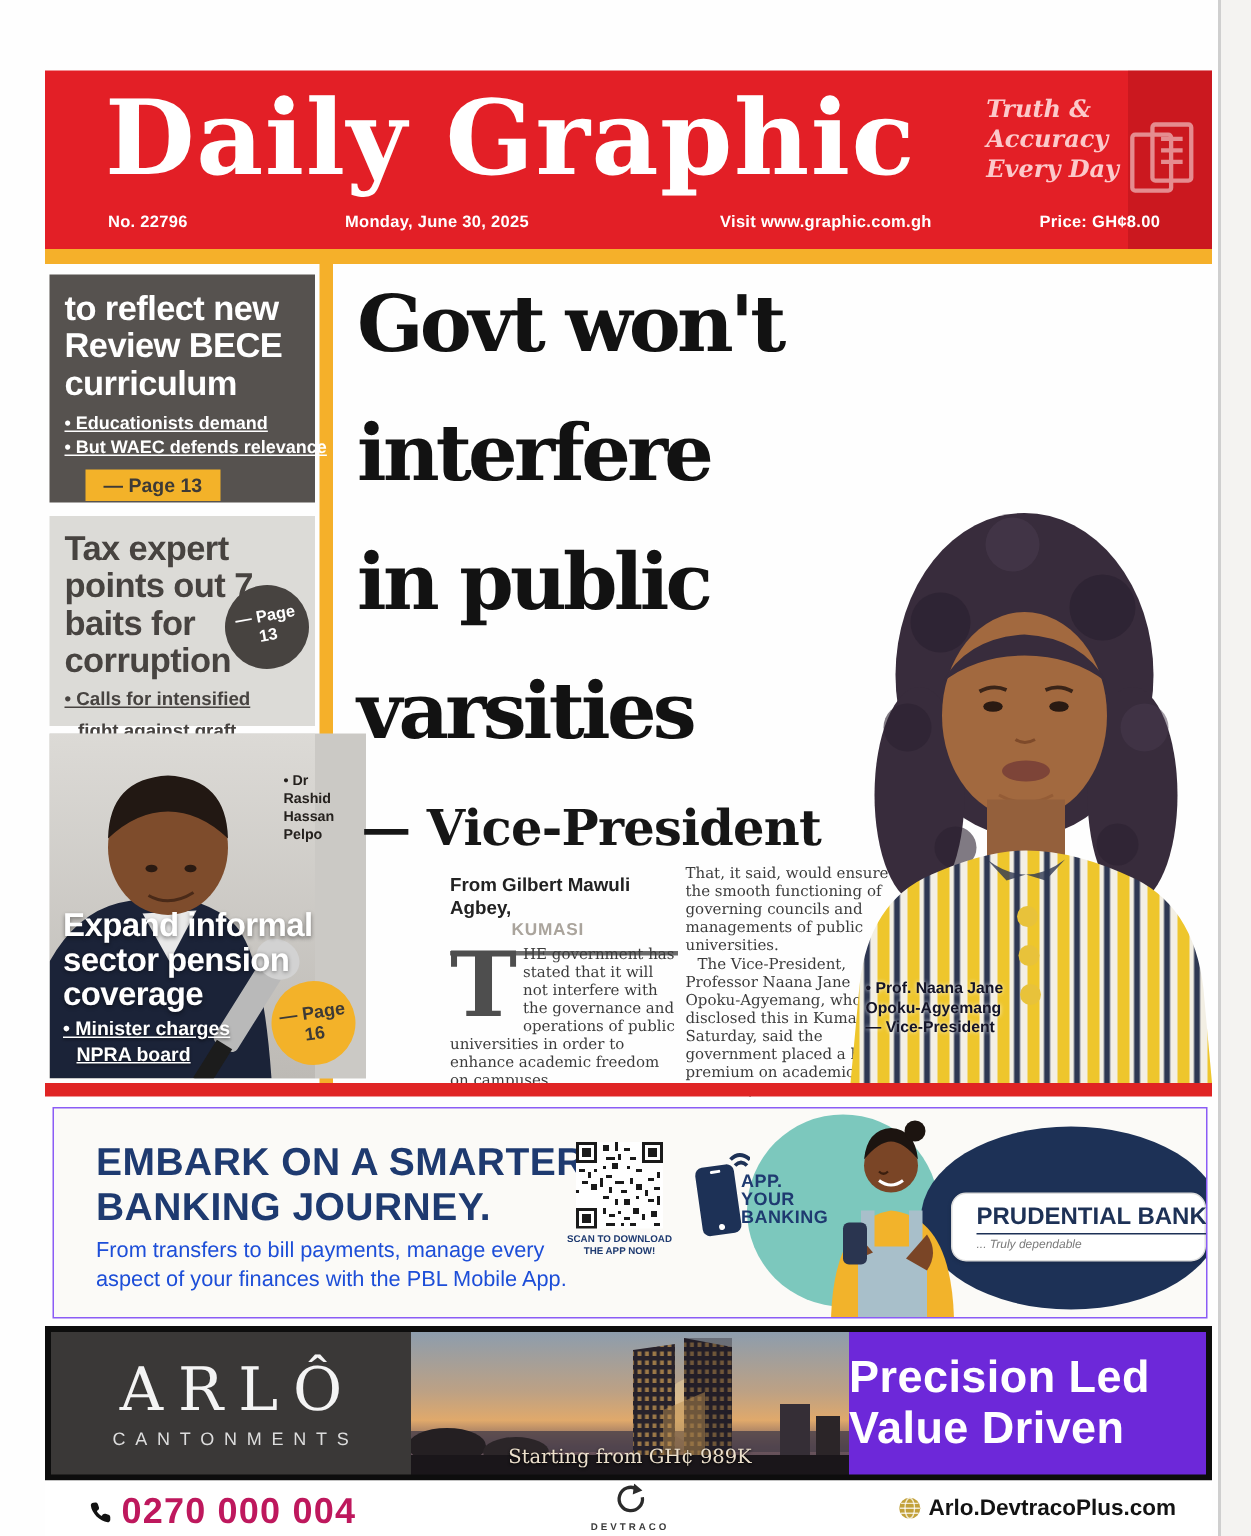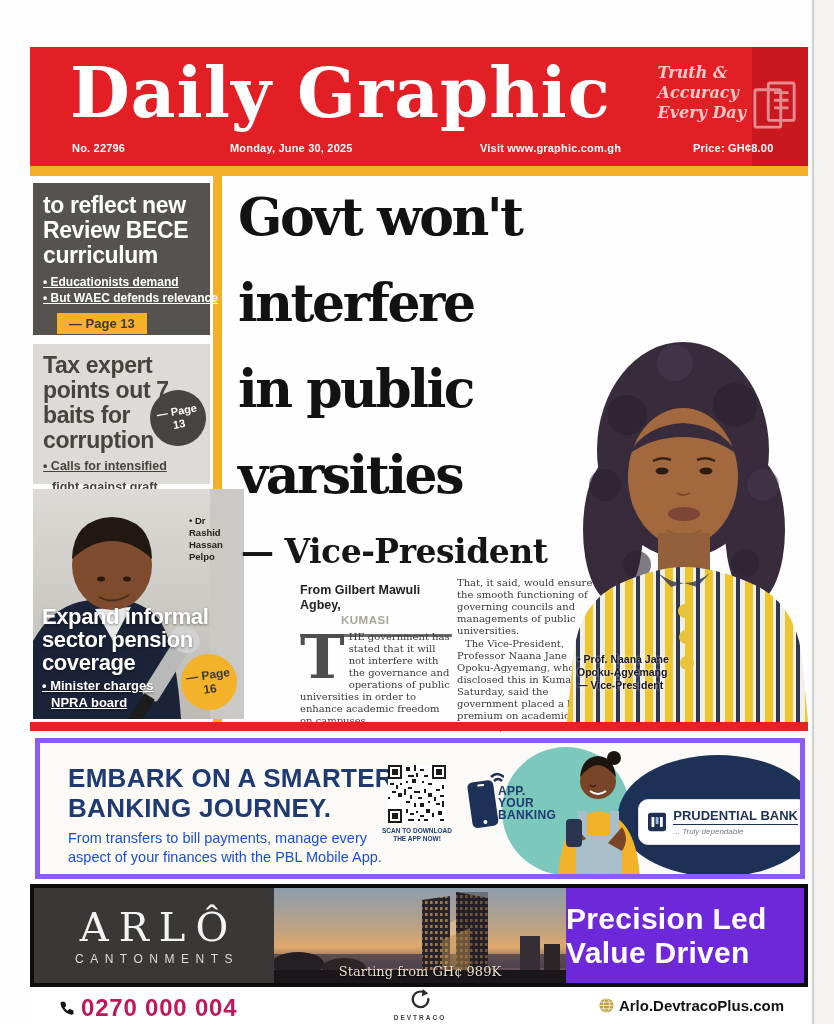--- a/index.html
+++ b/index.html
@@ -60,36 +60,36 @@
   .col2{left:457px;top:577px;width:148px;}
   .col2 .p2{text-indent:8px;margin-top:1px;}
   .continued{margin-top:7px;font-family:"Liberation Sans",sans-serif;font-weight:bold;
              font-size:11.5px;color:#111;text-align:right;}
   .vp-photo{left:565px;top:325px;width:243px;height:397px;}
   .vp-cap{left:12px;top:328px;font-weight:bold;font-size:10.5px;line-height:13px;color:#141428;
           text-shadow:0 0 3px rgba(255,255,255,.9);}
   .red-bar{left:30px;top:722px;width:778px;height:9px;background:#e02424;}
 
   
-  .bank-ad{left:35px;top:738px;width:770px;height:141px;background:#fbfaf7;border:5px solid #8b5cf6;
+  .bank-ad{left:35px;top:738px;width:770px;height:141px;background:#fbfaf7;border:1px solid #8b5cf6;
            box-sizing:border-box;overflow:hidden;}
   .bank-hl{left:28px;top:20px;color:#1e3a70;font-weight:bold;font-size:26px;line-height:30px;letter-spacing:.3px;}
   .bank-body{left:28px;top:86px;color:#1d4ed8;font-size:14.5px;line-height:19px;}
   .qr-wrap{left:348px;top:22px;}
   .qr-cap{left:332px;top:84px;width:90px;text-align:center;color:#1e3a70;font-weight:bold;
           font-size:6.5px;line-height:8px;}
   .teal-circle{left:462px;top:4px;width:128px;height:128px;border-radius:50%;background:#7cc8bd;}
   .navy-blob{left:578px;top:12px;width:200px;height:122px;border-radius:50%;background:#1d3156;}
   .app-badge{left:424px;top:26px;}
   .app-text{left:458px;top:42px;color:#1e3a70;font-weight:bold;font-size:12px;line-height:12px;letter-spacing:.3px;}
   .woman{left:498px;top:4px;}
   .bank-pill{left:598px;top:56px;width:170px;height:46px;background:#fff;border:1px solid #dcdcdc;
              border-radius:10px;display:flex;align-items:center;padding:0 9px;box-sizing:border-box;gap:7px;
              box-shadow:0 1px 3px rgba(0,0,0,.15);}
-  .bank-name{color:#1d3156;font-weight:bold;font-size:13px;border-bottom:1.5px solid #1d3156;padding-bottom:1px;white-space:nowrap;}
+  .bank-name{color:#1d3156;font-weight:bold;font-size:16px;border-bottom:1.5px solid #1d3156;padding-bottom:1px;white-space:nowrap;}
   .bank-slogan{color:#7a7a7a;font-style:italic;font-size:8px;margin-top:2px;}
 
   
   .arlo-ad{left:30px;top:884px;width:778px;height:103px;background:#0d0d0d;box-sizing:border-box;
            padding:4px;display:flex;}
   .arlo-left{width:240px;background:#3a3837;display:flex;flex-direction:column;align-items:center;justify-content:center;}
   .arlo-brand{font-family:"DejaVu Serif",serif;font-size:40px;color:#f4f4f4;letter-spacing:10px;margin-left:10px;line-height:42px;}
   .arlo-sub{font-size:12px;color:#dddddd;letter-spacing:6.5px;margin:4px 0 0 6px;}
   .arlo-mid{width:292px;position:relative;overflow:hidden;}
   .arlo-price{position:absolute;left:0;right:0;bottom:4px;text-align:center;

